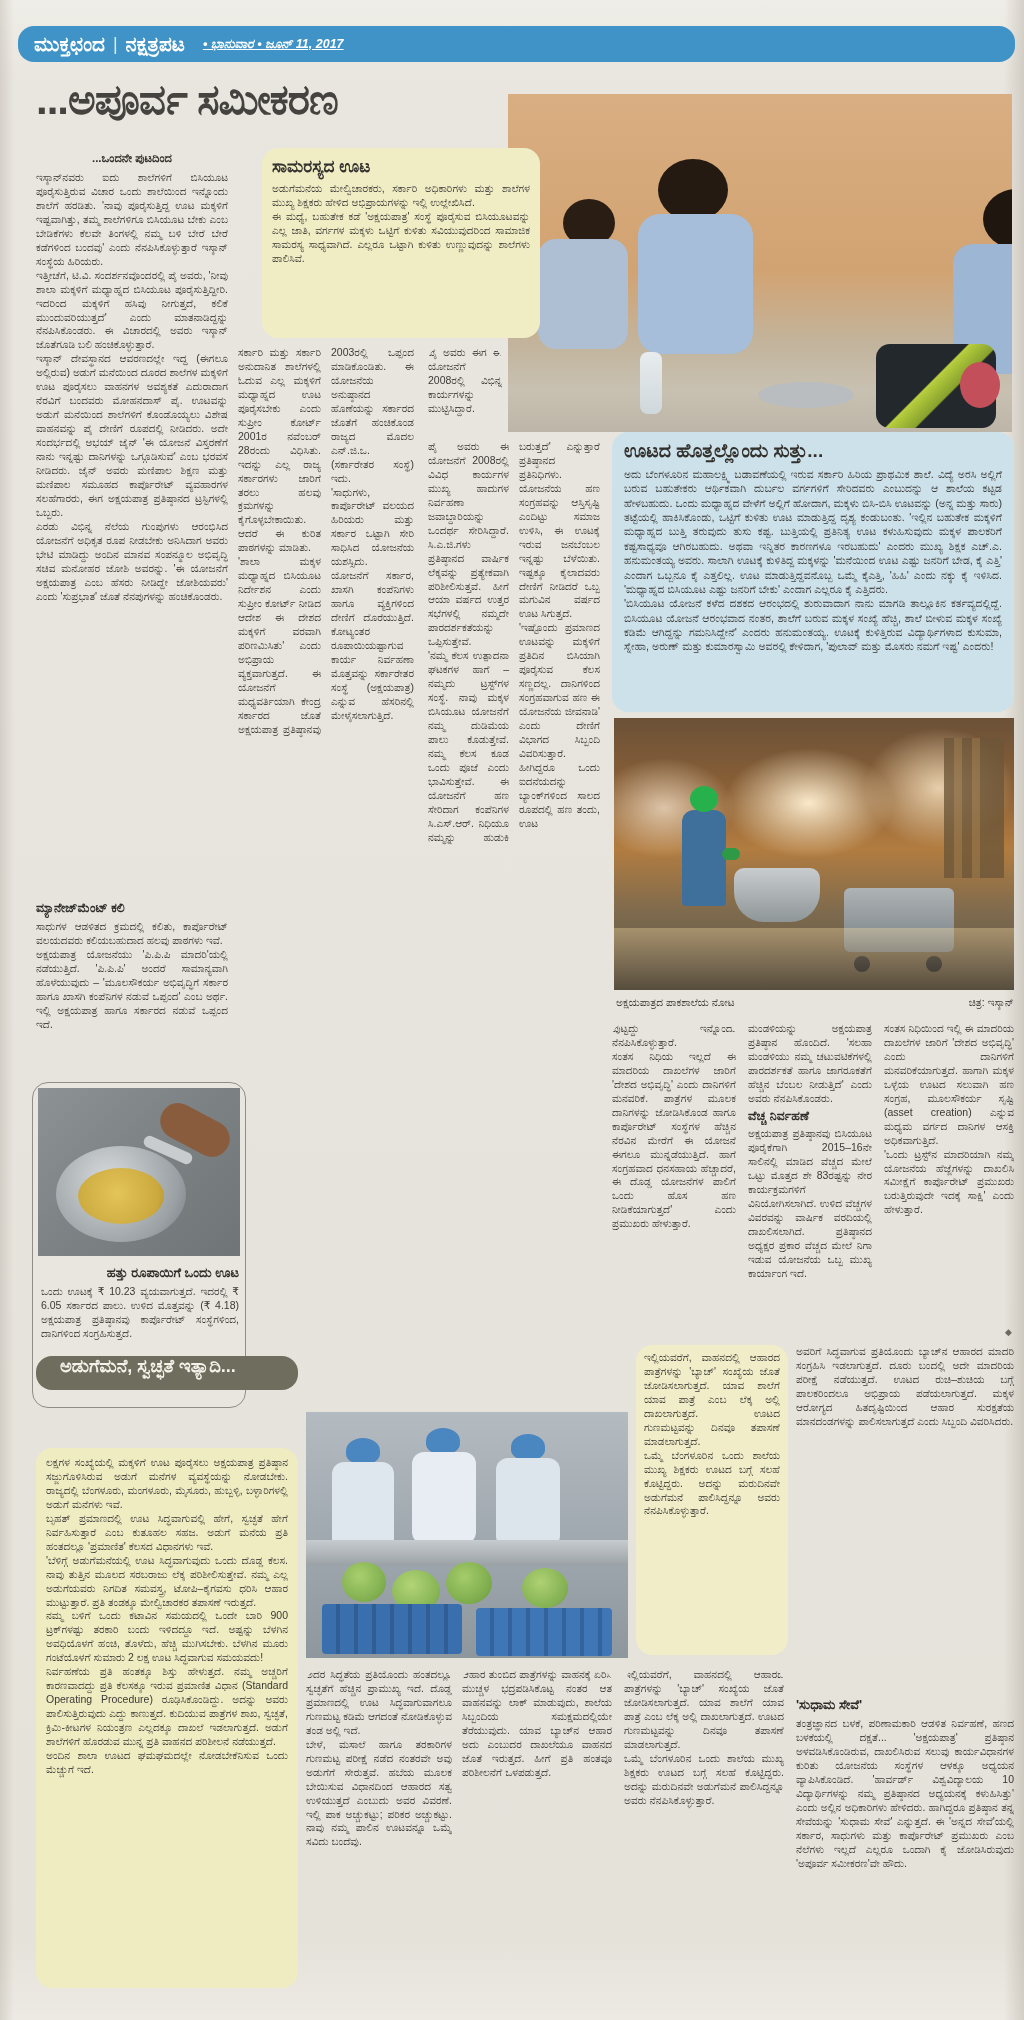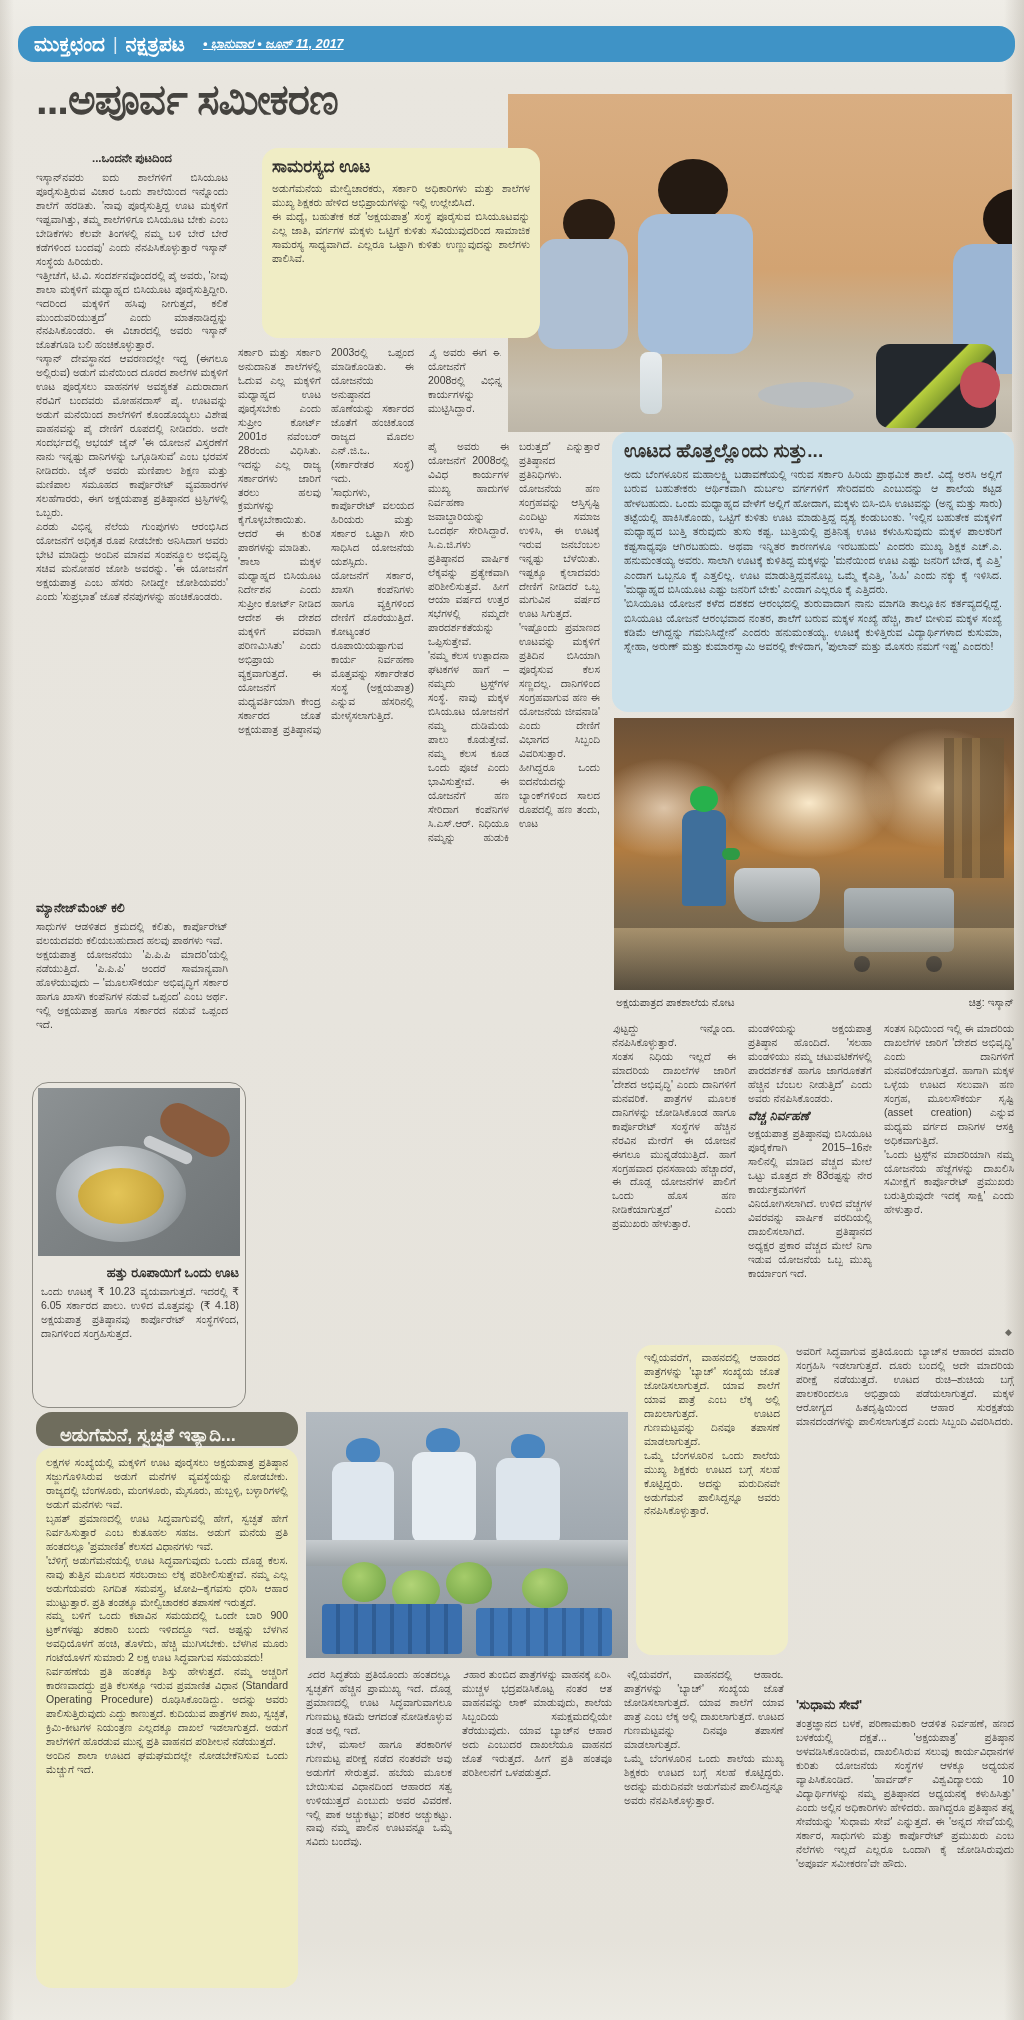--- a/index.html
+++ b/index.html
@@ -103,41 +103,41 @@
     <div class="ph-shape" style="left:0;top:210px;width:400px;height:62px;background:linear-gradient(180deg,rgba(255,225,170,.35),rgba(60,50,40,.2));"></div>
   </div>
 
   <div class="abs caption" style="left:616px;top:996px;width:280px;">ಅಕ್ಷಯಪಾತ್ರದ ಪಾಕಶಾಲೆಯ ನೋಟ</div>
   <div class="abs caption" style="left:900px;top:996px;width:114px;text-align:right;">ಚಿತ್ರ: ಇಸ್ಕಾನ್</div>
 
   <div class="abs txt" style="left:612px;top:1022px;width:124px;height:315px;">ಪುಟ್ಟದ್ದು ಇನ್ನೊಂದು ನೆನಪಿಸಿಕೊಳ್ಳುತ್ತಾರೆ.
 ಸಂತಸ ನಿಧಿಯ ಇಲ್ಲದೆ ಈ ಮಾದರಿಯ ದಾಖಲೆಗಳ ಜಾರಿಗೆ 'ದೇಶದ ಅಭಿವೃದ್ಧಿ' ಎಂದು ದಾನಿಗಳಿಗೆ ಮನವರಿಕೆ. ಪಾತ್ರೆಗಳ ಮೂಲಕ ದಾನಿಗಳನ್ನು ಜೋಡಿಸಿಕೊಂಡ ಹಾಗೂ ಕಾರ್ಪೊರೇಟ್ ಸಂಸ್ಥೆಗಳ ಹೆಚ್ಚಿನ ನೆರವಿನ ಮೇರೆಗೆ ಈ ಯೋಜನೆ ಈಗಲೂ ಮುನ್ನಡೆಯುತ್ತಿದೆ. ಹಾಗೆ ಸಂಗ್ರಹವಾದ ಧನಸಹಾಯ ಹೆಚ್ಚಾದರೆ, ಈ ದೊಡ್ಡ ಯೋಜನೆಗಳ ಪಾಲಿಗೆ ಒಂದು ಹೊಸ ಹಣ ನೀಡಿಕೆಯಾಗುತ್ತದೆ' ಎಂದು ಪ್ರಮುಖರು ಹೇಳುತ್ತಾರೆ.</div>
   <div class="abs" style="left:748px;top:1022px;width:124px;height:315px;">
     <div class="txt" style="height:82px;">ಮಂಡಳಿಯನ್ನು ಅಕ್ಷಯಪಾತ್ರ ಪ್ರತಿಷ್ಠಾನ ಹೊಂದಿದೆ. 'ಸಲಹಾ ಮಂಡಳಿಯು ನಮ್ಮ ಚಟುವಟಿಕೆಗಳಲ್ಲಿ ಪಾರದರ್ಶಕತೆ ಹಾಗೂ ಜಾಗರೂಕತೆಗೆ ಹೆಚ್ಚಿನ ಬೆಂಬಲ ನೀಡುತ್ತಿದೆ' ಎಂದು ಅವರು ನೆನಪಿಸಿಕೊಂಡರು.</div>
-    <div class="subhead" style="margin:5px 0 3px;font-style:italic;">ವೆಚ್ಚ ನಿರ್ವಹಣೆ</div>
+    <div class="subhead" style="margin:5px 0 3px;">ವೆಚ್ಚ ನಿರ್ವಹಣೆ</div>
     <div class="txt" style="height:202px;">ಅಕ್ಷಯಪಾತ್ರ ಪ್ರತಿಷ್ಠಾನವು ಬಿಸಿಯೂಟ ಪೂರೈಕೆಗಾಗಿ 2015–16ನೇ ಸಾಲಿನಲ್ಲಿ ಮಾಡಿದ ವೆಚ್ಚದ ಮೇಲೆ ಒಟ್ಟು ಮೊತ್ತದ ಶೇ 83ರಷ್ಟನ್ನು ನೇರ ಕಾರ್ಯಕ್ರಮಗಳಿಗೆ ವಿನಿಯೋಗಿಸಲಾಗಿದೆ. ಉಳಿದ ವೆಚ್ಚಗಳ ವಿವರವನ್ನು ವಾರ್ಷಿಕ ವರದಿಯಲ್ಲಿ ದಾಖಲಿಸಲಾಗಿದೆ. ಪ್ರತಿಷ್ಠಾನದ ಅಧ್ಯಕ್ಷರ ಪ್ರಕಾರ ವೆಚ್ಚದ ಮೇಲೆ ನಿಗಾ ಇಡುವ ಯೋಜನೆಯ ಒಬ್ಬ ಮುಖ್ಯ ಕಾರ್ಯಾಂಗ ಇದೆ.</div>
   </div>
   <div class="abs" style="left:884px;top:1022px;width:130px;height:315px;">
     <div class="txt" style="height:300px;">ಸಂತಸ ನಿಧಿಯಿಂದ ಇಲ್ಲಿ ಈ ಮಾದರಿಯ ದಾಖಲೆಗಳ ಜಾರಿಗೆ 'ದೇಶದ ಅಭಿವೃದ್ಧಿ' ಎಂದು ದಾನಿಗಳಿಗೆ ಮನವರಿಕೆಯಾಗುತ್ತದೆ. ಹಾಗಾಗಿ ಮಕ್ಕಳ ಒಳ್ಳೆಯ ಊಟದ ಸಲುವಾಗಿ ಹಣ ಸಂಗ್ರಹ, ಮೂಲಸೌಕರ್ಯ ಸೃಷ್ಟಿ (asset creation) ಎನ್ನುವ ಮಧ್ಯಮ ವರ್ಗದ ದಾನಿಗಳ ಆಸಕ್ತಿ ಅಧಿಕವಾಗುತ್ತಿದೆ.
 'ಒಂದು ಟ್ರಸ್ಟ್‌ನ ಮಾದರಿಯಾಗಿ ನಮ್ಮ ಯೋಜನೆಯ ಹೆಜ್ಜೆಗಳನ್ನು ದಾಖಲಿಸಿ ಸಮೀಕ್ಷೆಗೆ ಕಾರ್ಪೊರೇಟ್ ಪ್ರಮುಖರು ಬರುತ್ತಿರುವುದೇ ಇದಕ್ಕೆ ಸಾಕ್ಷಿ' ಎಂದು ಹೇಳುತ್ತಾರೆ.</div>
     <div style="position:absolute;right:2px;bottom:0;font-size:9px;color:#6b6962;">◆</div>
   </div>
 
   <div class="abs" style="left:32px;top:1082px;width:214px;height:326px;border:1px solid #8f8d86;background:#e9e6df;box-sizing:border-box;">
     <div class="photo" style="left:5px;top:5px;width:202px;height:168px;position:absolute;background:linear-gradient(135deg,#8d9294 0%,#7f8486 40%,#6f7476 100%);">
       <div class="ph-shape" style="left:18px;top:58px;width:130px;height:96px;border-radius:50%;background:radial-gradient(circle at 40% 35%,#d6dadd,#9aa0a3 70%,#707679);"></div>
       <div class="ph-shape" style="left:40px;top:80px;width:86px;height:56px;border-radius:50%;background:radial-gradient(circle at 45% 45%,#e4c558,#caa83e 75%,#a8872f);"></div>
       <div class="ph-shape" style="left:120px;top:24px;width:74px;height:36px;border-radius:18px;background:#8a5c3e;transform:rotate(28deg);"></div>
       <div class="ph-shape" style="left:104px;top:56px;width:52px;height:12px;border-radius:6px;background:#c9ccce;transform:rotate(24deg);"></div>
     </div>
     <div class="subhead" style="position:absolute;left:8px;top:182px;width:198px;font-size:13px;text-align:right;">ಹತ್ತು ರೂಪಾಯಿಗೆ ಒಂದು ಊಟ</div>
     <div class="txt" style="position:absolute;left:8px;top:202px;width:198px;height:114px;">ಒಂದು ಊಟಕ್ಕೆ ₹ 10.23 ವ್ಯಯವಾಗುತ್ತದೆ. ಇದರಲ್ಲಿ ₹ 6.05 ಸರ್ಕಾರದ ಪಾಲು. ಉಳಿದ ಮೊತ್ತವನ್ನು (₹ 4.18) ಅಕ್ಷಯಪಾತ್ರ ಪ್ರತಿಷ್ಠಾನವು ಕಾರ್ಪೊರೇಟ್ ಸಂಸ್ಥೆಗಳಿಂದ, ದಾನಿಗಳಿಂದ ಸಂಗ್ರಹಿಸುತ್ತದೆ.</div>
   </div>
 
-  <div class="abs" style="left:36px;top:1412px;width:262px;height:34px;background:#6f6d5d;display:flex;align-items:flex-end;padding-left:24px;box-sizing:border-box;">
+  <div class="abs" style="left:36px;top:1356px;width:262px;height:34px;background:#6f6d5d;display:flex;align-items:flex-start;padding-left:24px;box-sizing:border-box;">
     <span style="color:#f4f2ea;font-weight:bold;font-size:18px;">ಅಡುಗೆಮನೆ, ಸ್ವಚ್ಛತೆ ಇತ್ಯಾದಿ...</span>
   </div>
 
   <div class="abs" style="left:36px;top:1448px;width:262px;height:540px;background:#efecc2;padding:8px 10px;box-sizing:border-box;">
     <div class="txt" style="height:520px;">ಲಕ್ಷಗಳ ಸಂಖ್ಯೆಯಲ್ಲಿ ಮಕ್ಕಳಿಗೆ ಊಟ ಪೂರೈಸಲು ಅಕ್ಷಯಪಾತ್ರ ಪ್ರತಿಷ್ಠಾನ ಸಜ್ಜುಗೊಳಿಸಿರುವ ಅಡುಗೆ ಮನೆಗಳ ವ್ಯವಸ್ಥೆಯನ್ನು ನೋಡಬೇಕು. ರಾಜ್ಯದಲ್ಲಿ ಬೆಂಗಳೂರು, ಮಂಗಳೂರು, ಮೈಸೂರು, ಹುಬ್ಬಳ್ಳಿ, ಬಳ್ಳಾರಿಗಳಲ್ಲಿ ಅಡುಗೆ ಮನೆಗಳು ಇವೆ.
 ಬೃಹತ್ ಪ್ರಮಾಣದಲ್ಲಿ ಊಟ ಸಿದ್ಧವಾಗುವಲ್ಲಿ ಹೇಗೆ, ಸ್ವಚ್ಛತೆ ಹೇಗೆ ನಿರ್ವಹಿಸುತ್ತಾರೆ ಎಂಬ ಕುತೂಹಲ ಸಹಜ. ಅಡುಗೆ ಮನೆಯ ಪ್ರತಿ ಹಂತದಲ್ಲೂ 'ಪ್ರಮಾಣಿತ' ಕೆಲಸದ ವಿಧಾನಗಳು ಇವೆ.
 'ಬೆಳಿಗ್ಗೆ ಅಡುಗೆಮನೆಯಲ್ಲಿ ಊಟ ಸಿದ್ಧವಾಗುವುದು ಒಂದು ದೊಡ್ಡ ಕೆಲಸ. ನಾವು ತುತ್ತಿನ ಮೂಲದ ಸರಬರಾಜು ಲೆಕ್ಕ ಪರಿಶೀಲಿಸುತ್ತೇವೆ. ನಮ್ಮ ಎಲ್ಲ ಅಡುಗೆಯವರು ನಿಗದಿತ ಸಮವಸ್ತ್ರ, ಟೋಪಿ–ಕೈಗವಸು ಧರಿಸಿ ಆಹಾರ ಮುಟ್ಟುತ್ತಾರೆ. ಪ್ರತಿ ತಂಡಕ್ಕೂ ಮೇಲ್ವಿಚಾರಕರ ತಪಾಸಣೆ ಇರುತ್ತದೆ.
 ನಮ್ಮ ಬಳಿಗೆ ಒಂದು ಕಟಾವಿನ ಸಮಯದಲ್ಲಿ ಒಂದೇ ಬಾರಿ 900 ಟ್ರಕ್‌ಗಳಷ್ಟು ತರಕಾರಿ ಬಂದು ಇಳಿದದ್ದೂ ಇದೆ. ಅಷ್ಟನ್ನು ಬೆಳಗಿನ ಅವಧಿಯೊಳಗೆ ಹಂಚಿ, ತೊಳೆದು, ಹೆಚ್ಚಿ ಮುಗಿಸಬೇಕು. ಬೆಳಗಿನ ಮೂರು ಗಂಟೆಯೊಳಗೆ ಸುಮಾರು 2 ಲಕ್ಷ ಊಟ ಸಿದ್ಧವಾಗುವ ಸಮಯವದು!
 ನಿರ್ವಹಣೆಯ ಪ್ರತಿ ಹಂತಕ್ಕೂ ಶಿಸ್ತು ಹೇಳುತ್ತದೆ. ನಮ್ಮ ಅಚ್ಚರಿಗೆ ಕಾರಣವಾದದ್ದು ಪ್ರತಿ ಕೆಲಸಕ್ಕೂ ಇರುವ ಪ್ರಮಾಣಿತ ವಿಧಾನ (Standard Operating Procedure) ರೂಢಿಸಿಕೊಂಡಿದ್ದು. ಅದನ್ನು ಅವರು ಪಾಲಿಸುತ್ತಿರುವುದು ಎದ್ದು ಕಾಣುತ್ತದೆ. ಕುದಿಯುವ ಪಾತ್ರೆಗಳ ಶಾಖ, ಸ್ವಚ್ಛತೆ, ಕ್ರಿಮಿ-ಕೀಟಗಳ ನಿಯಂತ್ರಣ ಎಲ್ಲದಕ್ಕೂ ದಾಖಲೆ ಇಡಲಾಗುತ್ತದೆ. ಅಡುಗೆ ಶಾಲೆಗಳಿಗೆ ಹೊರಡುವ ಮುನ್ನ ಪ್ರತಿ ವಾಹನದ ಪರಿಶೀಲನೆ ನಡೆಯುತ್ತದೆ.
 ಅಂದಿನ ಶಾಲಾ ಊಟದ ಘಮಘಮದಲ್ಲೇ ನೋಡಬೇಕೆನಿಸುವ ಒಂದು ಮೆಚ್ಚುಗೆ ಇದೆ.</div>

